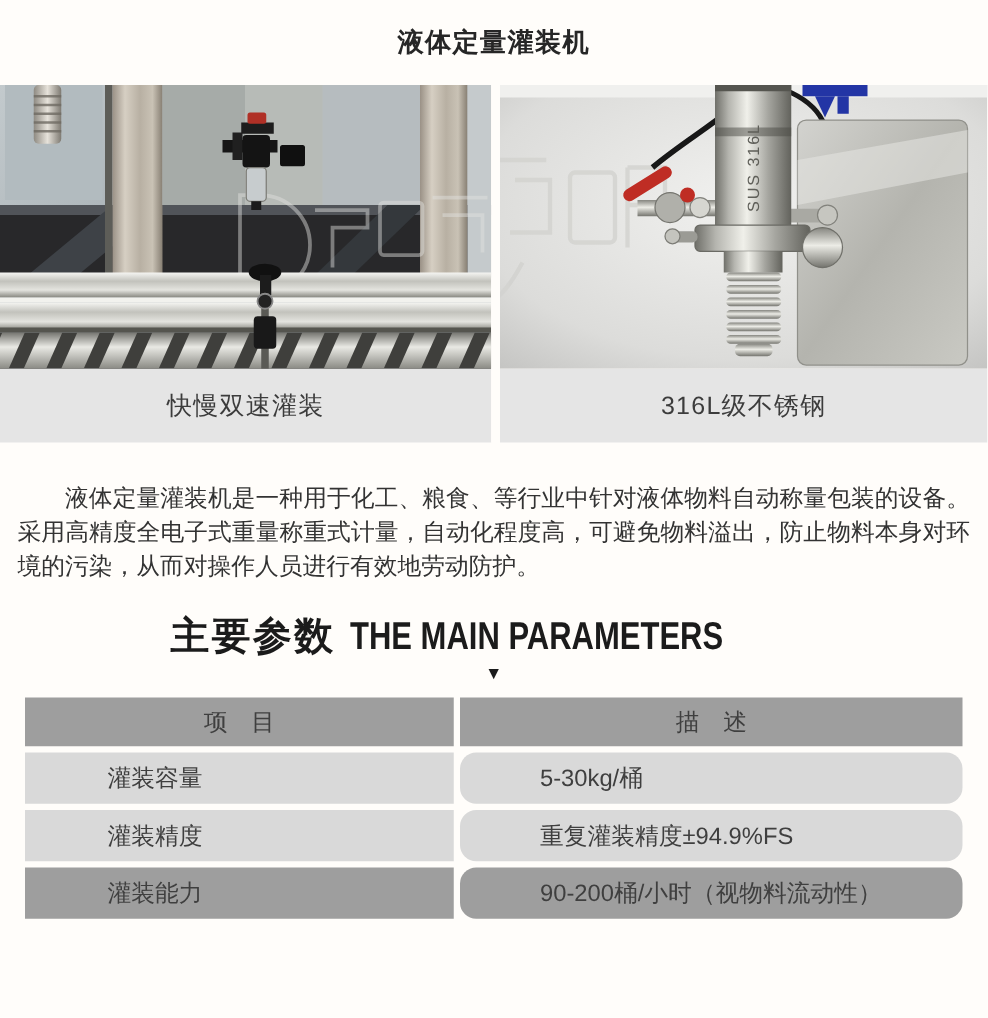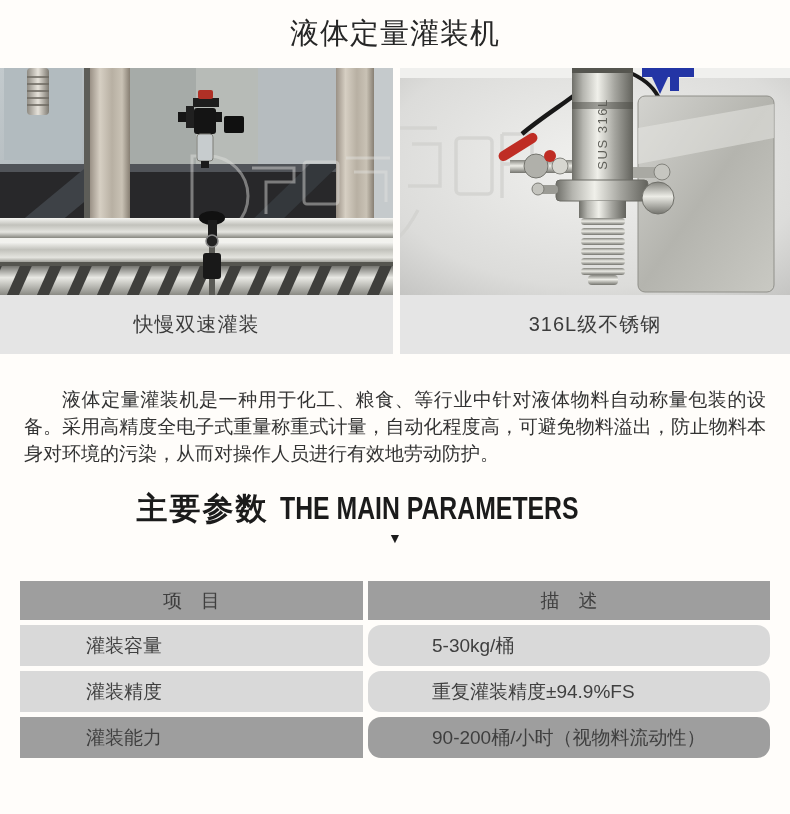--- a/index.html
+++ b/index.html
@@ -5,32 +5,32 @@
   * { margin:0; padding:0; box-sizing:border-box; }
   html,body { background:#ffffff; }
   body {
     width:790px; height:814px; margin:0 auto; overflow:hidden;
     background:#fffdfa;
     font-family:"Liberation Sans","DejaVu Sans",sans-serif;
     color:#333;
   }
   .title {
     height:68px; display:flex; align-items:center; justify-content:center;
-    font-size:29px; font-weight:400; color:#262626; letter-spacing:1px;
+    font-size:21px; font-weight:700; color:#262626; letter-spacing:1px;
   }
   .gallery { display:flex; width:790px; }
   .gallery .gap { width:7px; background:#fffdfa; }
   figure { display:block; }
   .photo { display:block; line-height:0; }
   figcaption {
     height:59px; background:#e5e5e5; display:flex; align-items:center; justify-content:center;
     font-size:20px; color:#3c3c3c; letter-spacing:1px;
   }
   .description {
-    margin-top:32px; padding:0 24px;
+    margin-top:32px; padding:0 14px;
     font-size:19px; line-height:27px; color:#333;
     text-indent:2em; text-align:justify;
   }
   .section-heading {
     margin-top:20px; height:44px;
     display:flex; align-items:center; justify-content:center; gap:12px;
     color:#1b1b1b;
   }
   .section-heading .zh { font-size:31px; font-weight:700; letter-spacing:2px; }
   .section-heading .en {
@@ -41,21 +41,21 @@
     text-align:center; font-size:14px; line-height:14px; height:14px; color:#1b1b1b;
   }
   .param-table { width:750px; margin:13px auto 0; }
   .t-row {
     display:grid; grid-template-columns:343px 402px; column-gap:5px;
     margin-bottom:5px;
   }
   .t-cell {
     font-size:19px; color:#3f3f3f; display:flex; align-items:center;
   }
-  .t-head .t-cell { height:39px; background:#9e9e9e; justify-content:center;margin-top:23px; }
+  .t-head .t-cell { height:39px; background:#9e9e9e; justify-content:center; }
   .t-data .t-cell { height:41px; }
   .t-data.light .t-cell { background:#d9d9d9; }
   .t-data.dark  .t-cell { background:#9e9e9e; }
   .t-data .c-item { padding-left:66px; }
   .t-data .c-desc { padding-left:64px;border-radius:13px; }
 </style>
 </head>
 <body>
 
 <div class="title">液体定量灌装机</div>

